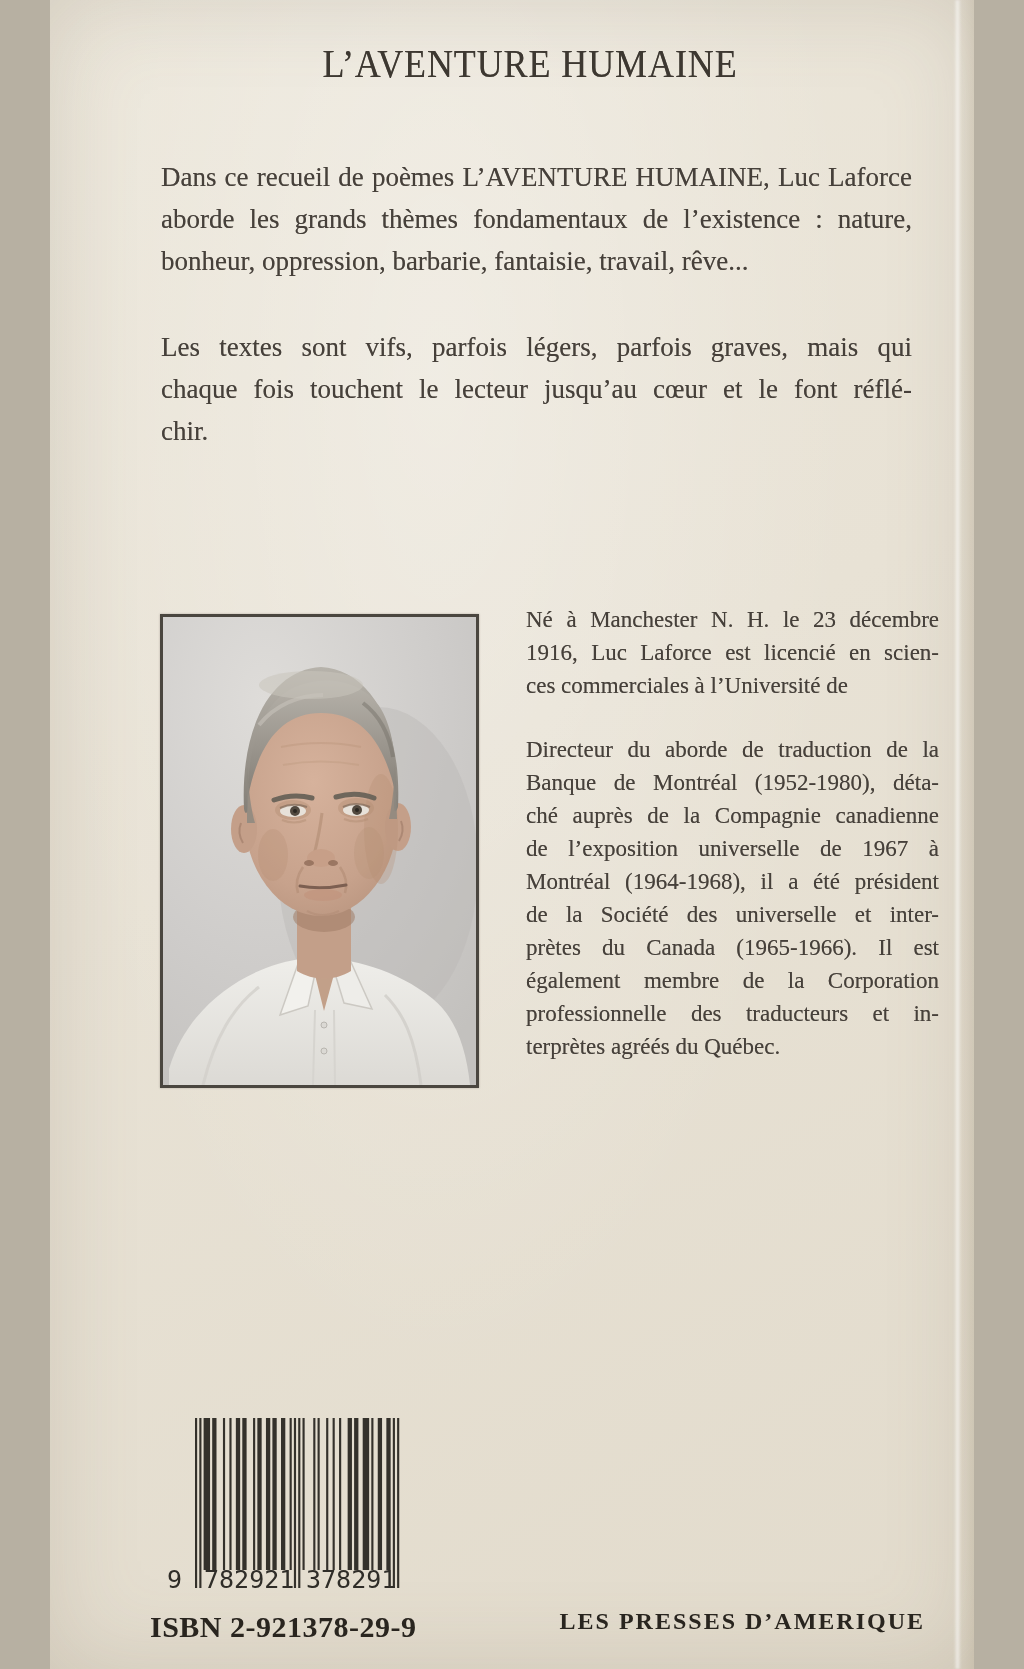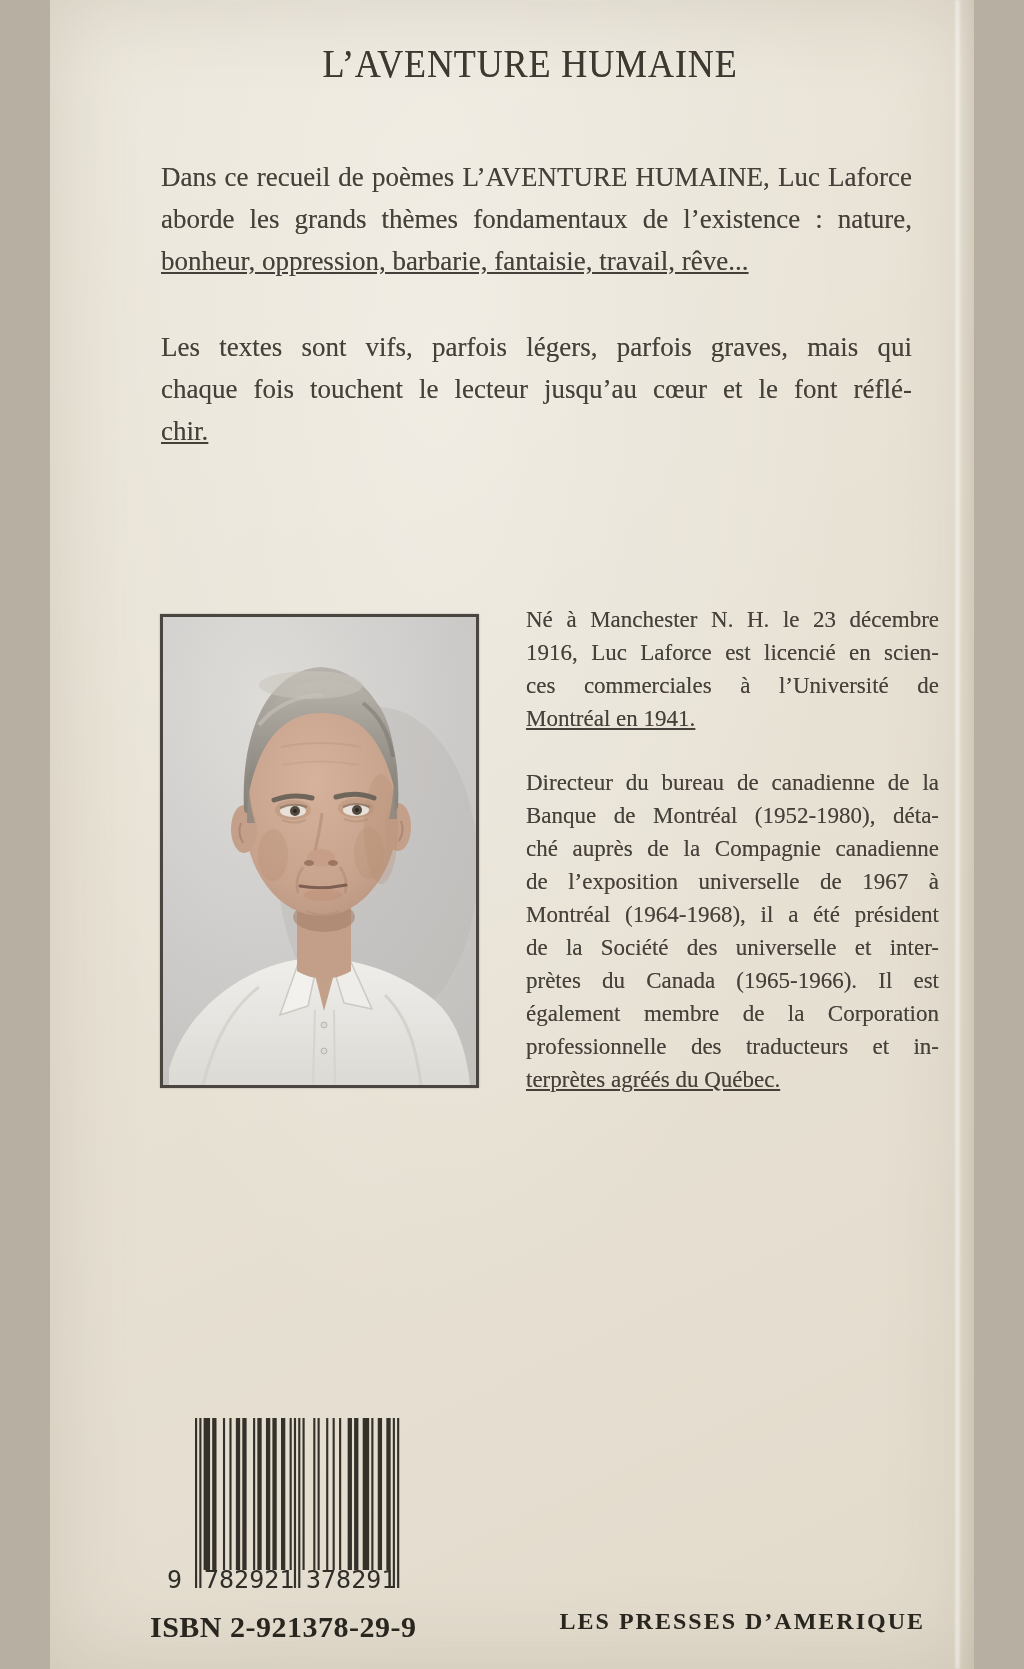--- a/index.html
+++ b/index.html
@@ -25,21 +25,21 @@
   .title {
     position:absolute; left:0; top:40px; width:960px;
     text-align:center; font-size:40px; letter-spacing:1px;
     color:var(--ink_title, #3d3831);
     transform:scaleX(.9);
     text-shadow:0 0 .5px rgba(61,56,49,.65);
     white-space:nowrap;
   }
 
   .jpara .line { text-align:justify; text-align-last:justify;margin-left:11px; }
-  .jpara .line:last-child { text-align-last:left;text-decoration:underline; }
+  .jpara .line:last-child { text-align-last:left; }
 
   .synopsis { position:absolute; left:100px; width:762px; font-size:27px; line-height:42px;
     text-shadow:0 0 .4px rgba(70,64,58,.55); }
   .synopsis.p1 { top:156px; }
   .synopsis.p2 { top:326px; }
 
   .photo-frame {
     position:absolute; left:110px; top:614px; width:319px; height:474px;
     border:3px solid var(--photo_frame, #4a463f);
     box-sizing:border-box;
@@ -179,24 +179,23 @@
         <path d="M144,294 Q159,302 176,294" stroke="#ad8870" stroke-width="2" fill="none" opacity=".4"></path>
       </g>
     </svg>
   </div>
 
   <div class="bio">
     <div class="para jpara">
         <div class="line">Né à Manchester N. H. le 23 décembre</div>
         <div class="line">1916, Luc Laforce est licencié en scien-</div>
         <div class="line">ces commerciales à l’Université de</div>
-        <div class="line">Montréal en 1941.</div>
       </div>
     <div class="para jpara">
-        <div class="line">Directeur du bureau de canadienne de la</div>
+        <div class="line">Directeur du aborde de traduction de la</div>
         <div class="line">Banque de Montréal (1952-1980), déta-</div>
         <div class="line">ché auprès de la Compagnie canadienne</div>
         <div class="line">de l’exposition universelle de 1967 à</div>
         <div class="line">Montréal (1964-1968), il a été président</div>
         <div class="line">de la Société des universelle et inter-</div>
         <div class="line">prètes du Canada (1965-1966). Il est</div>
         <div class="line">également membre de la Corporation</div>
         <div class="line">professionnelle des traducteurs et in-</div>
         <div class="line">terprètes agréés du Québec.</div>
       </div>

